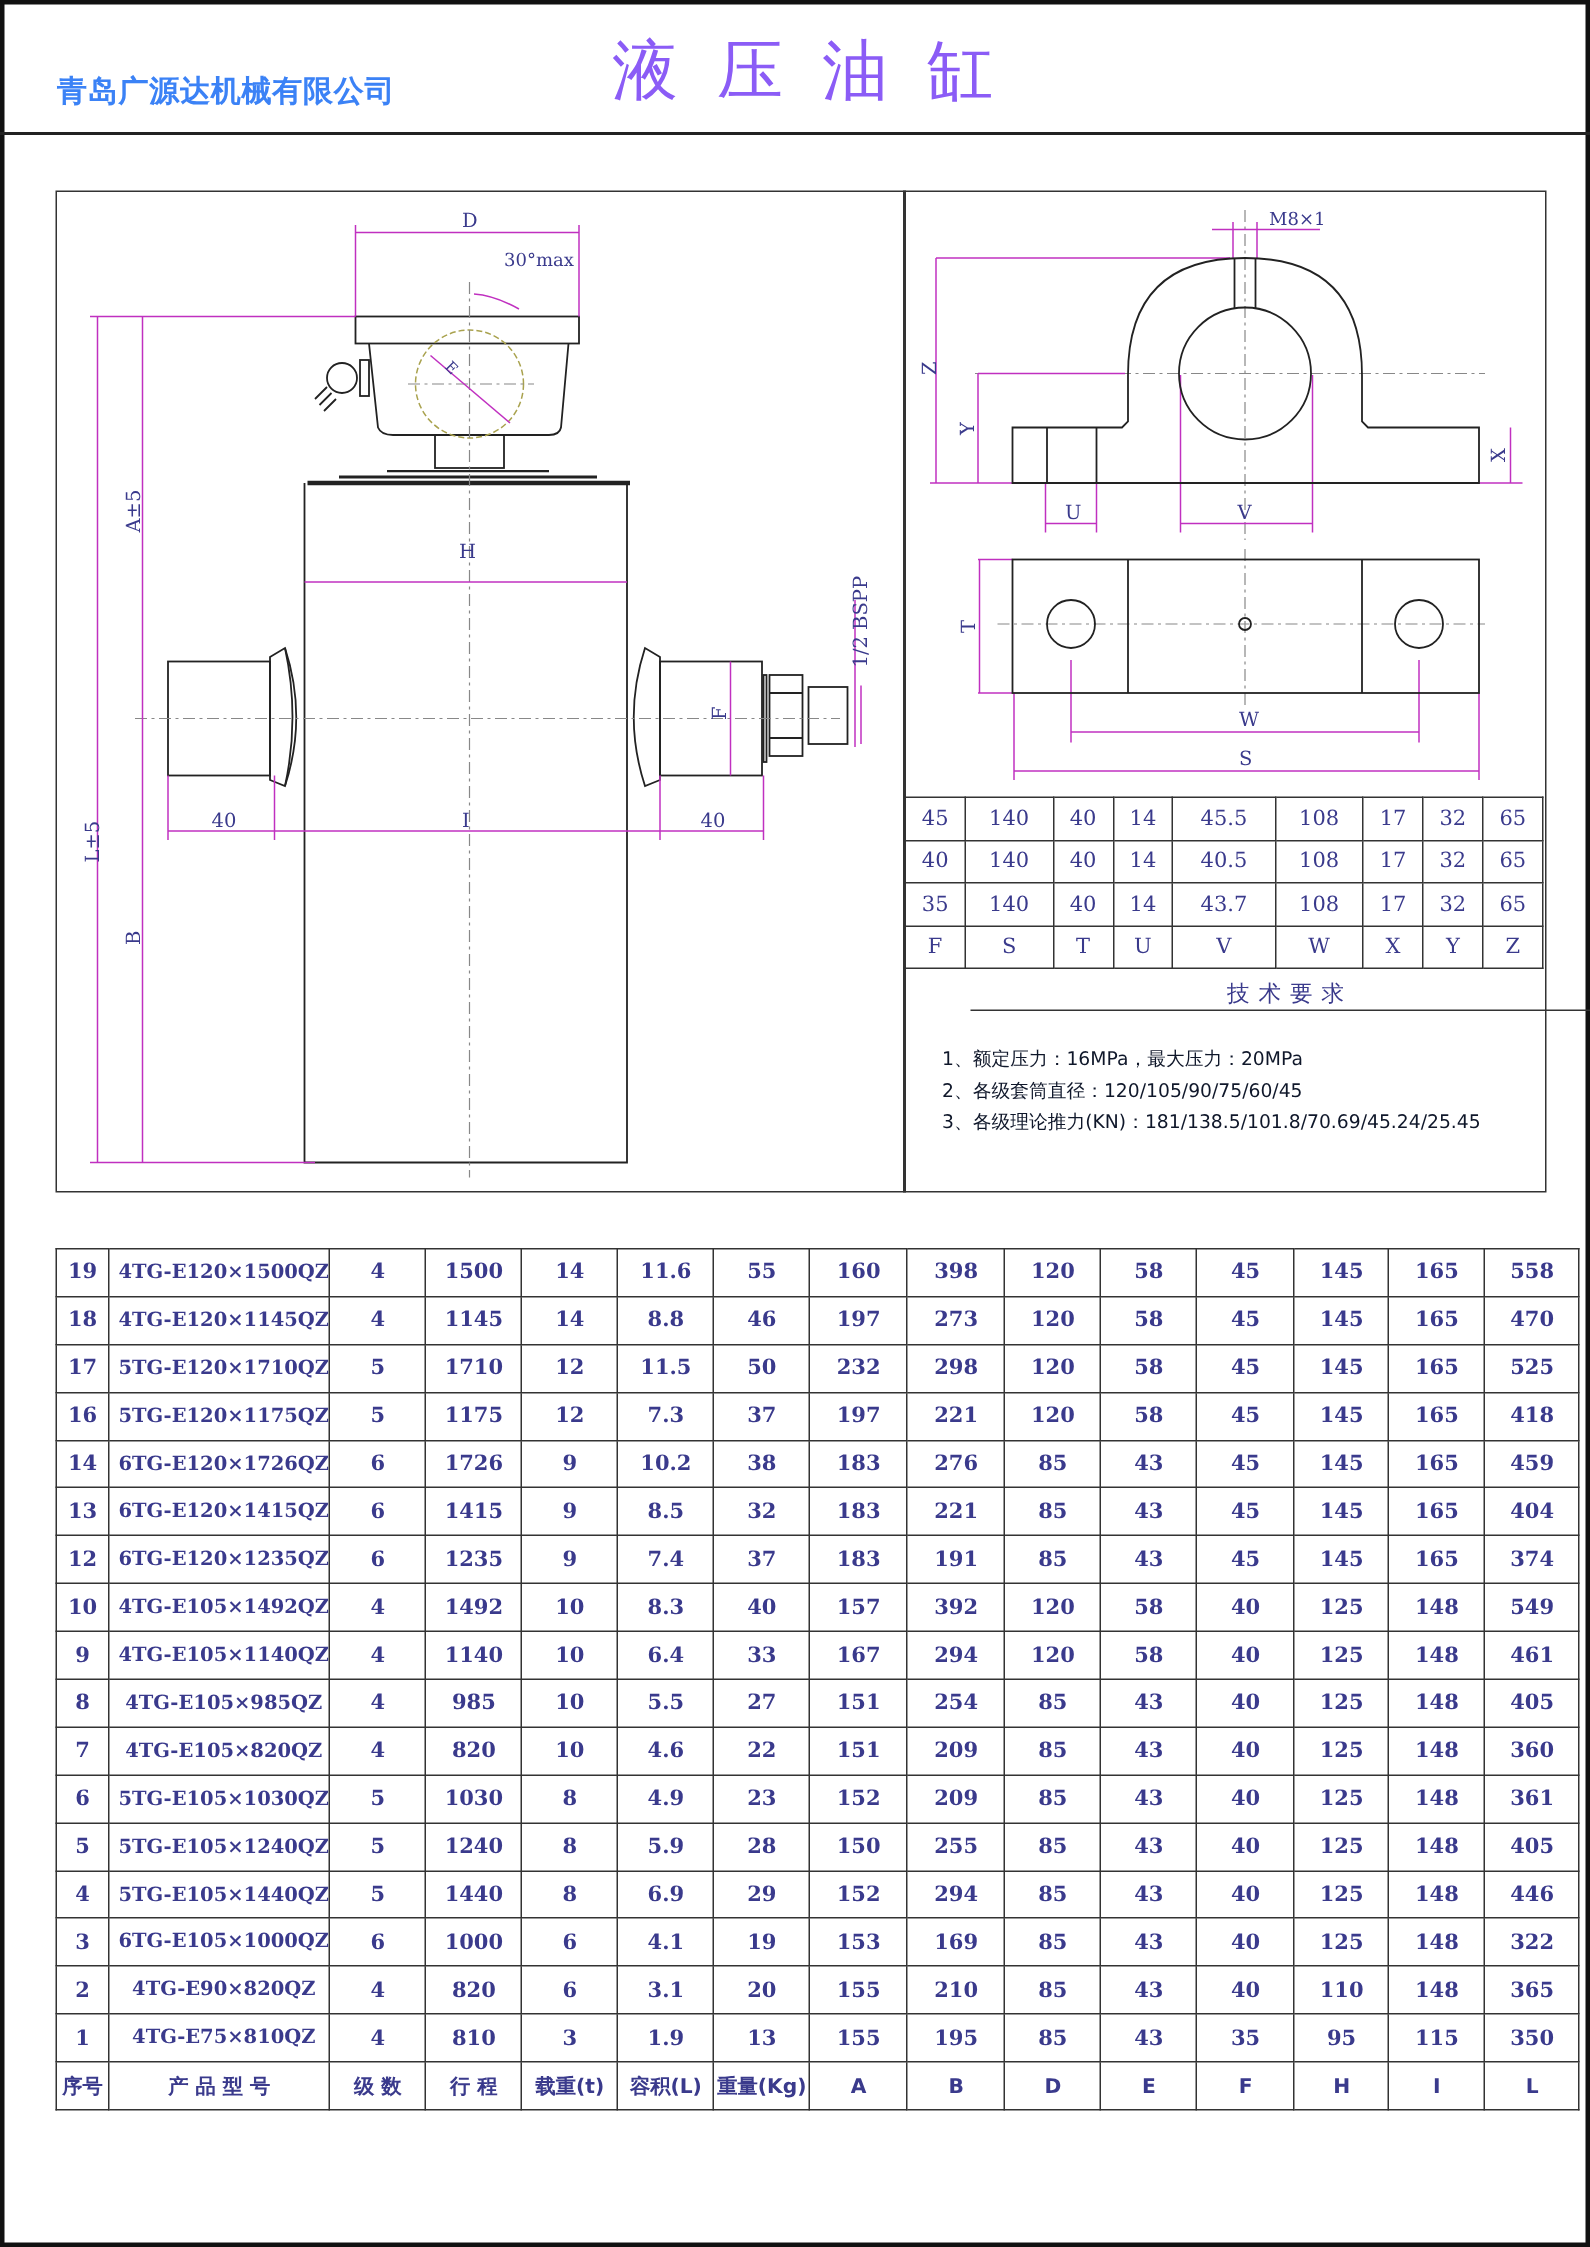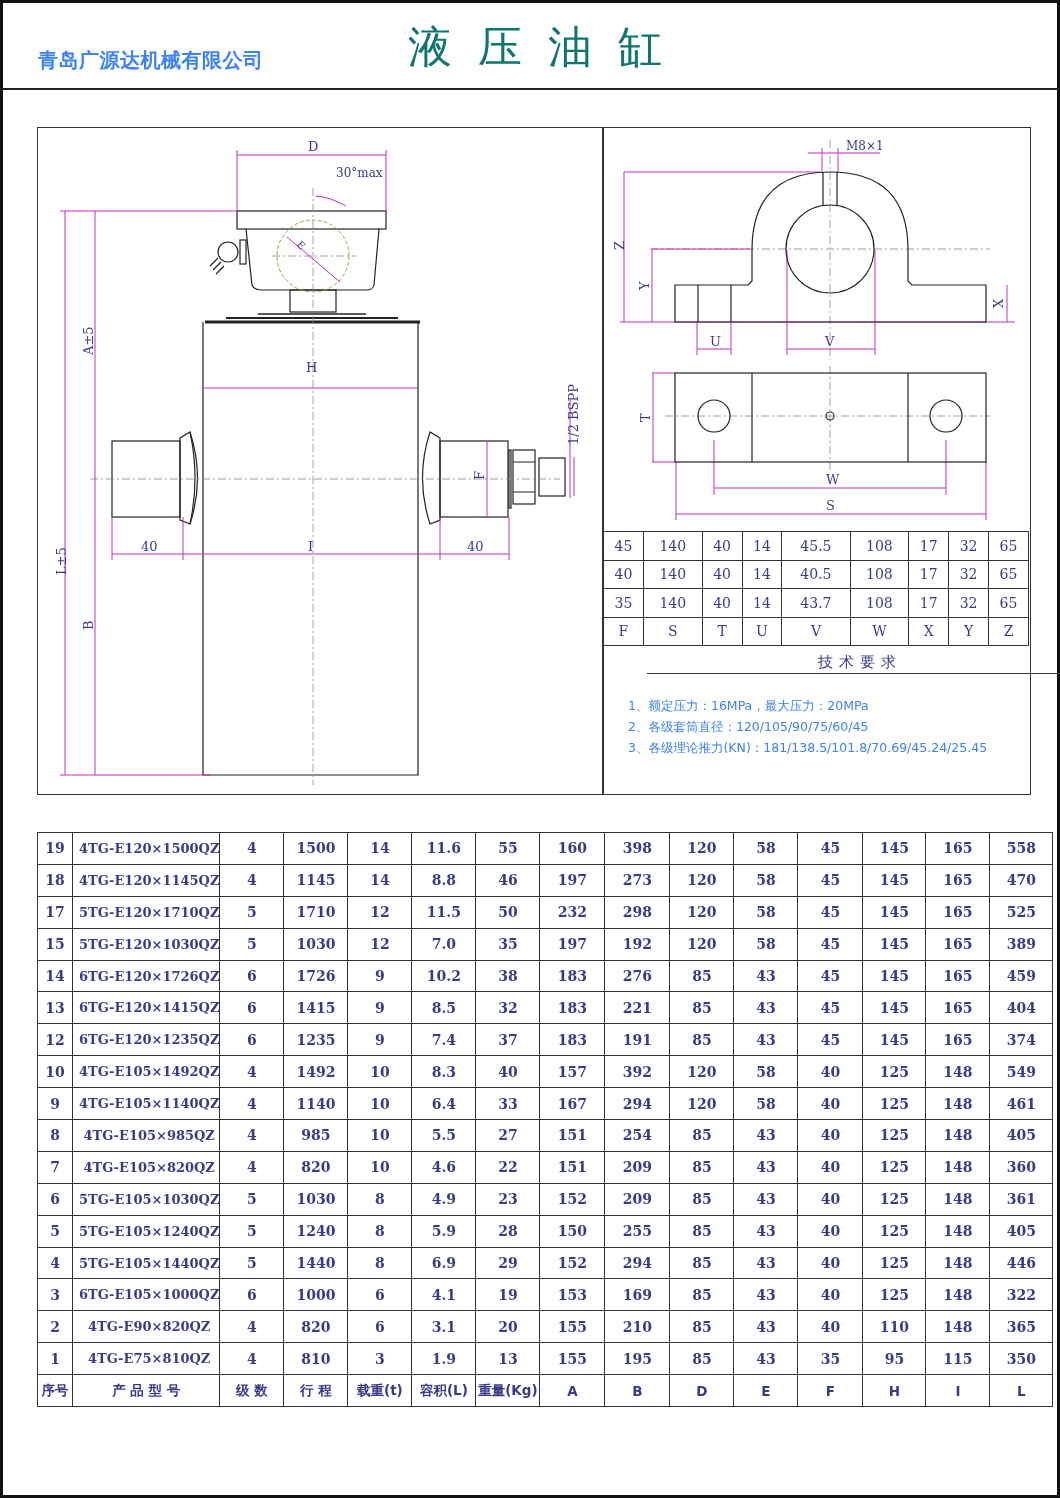--- a/index.html
+++ b/index.html
@@ -1,29 +1,29 @@
 <!DOCTYPE html>
 <html><head>
 <meta charset="utf-8">
 <style>
   html,body{margin:0;padding:0;background:#fff;}
   body{width:1060px;height:1498px;position:relative;overflow:hidden;font-family:"DejaVu Serif","Liberation Serif",serif;}
   .page-frame{position:absolute;left:0;top:0;width:1054px;height:1492px;border:3px solid #111;}
   .header-line{position:absolute;left:0;top:88px;width:1060px;height:2px;background:#222;}
   .company{position:absolute;left:38px;top:47px;font-family:"DejaVu Sans","Liberation Sans",sans-serif;font-weight:bold;font-size:20px;color:#3b82f6;letter-spacing:0.5px;}
-  .doc-title{position:absolute;left:408px;top:18px;font-family:"DejaVu Serif","Liberation Serif",serif;font-size:44px;color:#0f766e;letter-spacing:26px;}
+  .doc-title{position:absolute;left:408px;top:18px;font-family:"DejaVu Serif","Liberation Serif",serif;font-size:44px;color:#8b5cf6;letter-spacing:26px;}
   .drawing-box{position:absolute;left:37px;top:127px;width:992px;height:666px;border:1.5px solid #333;}
   .vdiv{position:absolute;left:602px;top:127px;width:1.5px;height:668px;background:#333;}
   svg.draw{position:absolute;left:0;top:0;}
   .lbl{font-family:"DejaVu Serif","Liberation Serif",serif;fill:#3a3a8c;}
   
   .mount-table{position:absolute;left:603px;top:531px;width:426px;border-collapse:collapse;}
   .mount-table td{border:1.2px solid #333;height:27.5px;text-align:center;font-size:14px;color:#3a3a8c;padding:0;font-family:"DejaVu Serif","Liberation Serif",serif;}
   .tech-title{position:absolute;left:603px;top:647px;width:426px;height:26px;border-bottom:1.2px solid #333;text-align:center;font-size:15px;color:#3a3a8c;letter-spacing:6px;line-height:30px;font-family:"DejaVu Sans","Liberation Sans",sans-serif;margin-left:44px;}
-  .tech-list{position:absolute;left:628px;top:695px;font-size:12.5px;color:#3b82f6;line-height:21px;font-family:"DejaVu Sans","Liberation Sans",sans-serif;}
+  .tech-list{position:absolute;left:628px;top:695px;font-size:12.5px;color:#0f172a;line-height:21px;font-family:"DejaVu Sans","Liberation Sans",sans-serif;}
   .tech-list div{white-space:nowrap;}
   
   .spec-table{position:absolute;left:37px;top:832px;border-collapse:collapse;table-layout:fixed;font-weight:bold;}
   .spec-table td{border:1.3px solid #333;height:30.9px;text-align:center;font-size:14px;color:#3a3a8c;padding:0;white-space:nowrap;overflow:hidden;font-family:"DejaVu Serif","Liberation Serif",serif;}
   .spec-table td.model{text-align:center;padding-left:6px;font-size:13px;}
   .spec-table tr.head td{font-family:"DejaVu Sans","Liberation Sans",sans-serif;font-size:13.5px;}
 </style>
 </head>
 <body>
 
@@ -287,35 +287,35 @@
         <td>232</td>
         <td>298</td>
         <td>120</td>
         <td>58</td>
         <td>45</td>
         <td>145</td>
         <td>165</td>
         <td>525</td>
       </tr>
       <tr>
-        <td>15</td>
-        <td class="model">5TG-E120×1030QZ</td>
+        <td>16</td>
+        <td class="model">5TG-E120×1175QZ</td>
         <td>5</td>
-        <td>1030</td>
+        <td>1175</td>
         <td>12</td>
-        <td>7.0</td>
-        <td>35</td>
+        <td>7.3</td>
+        <td>37</td>
         <td>197</td>
-        <td>192</td>
+        <td>221</td>
         <td>120</td>
         <td>58</td>
         <td>45</td>
         <td>145</td>
         <td>165</td>
-        <td>389</td>
+        <td>418</td>
       </tr>
       <tr>
         <td>14</td>
         <td class="model">6TG-E120×1726QZ</td>
         <td>6</td>
         <td>1726</td>
         <td>9</td>
         <td>10.2</td>
         <td>38</td>
         <td>183</td>

